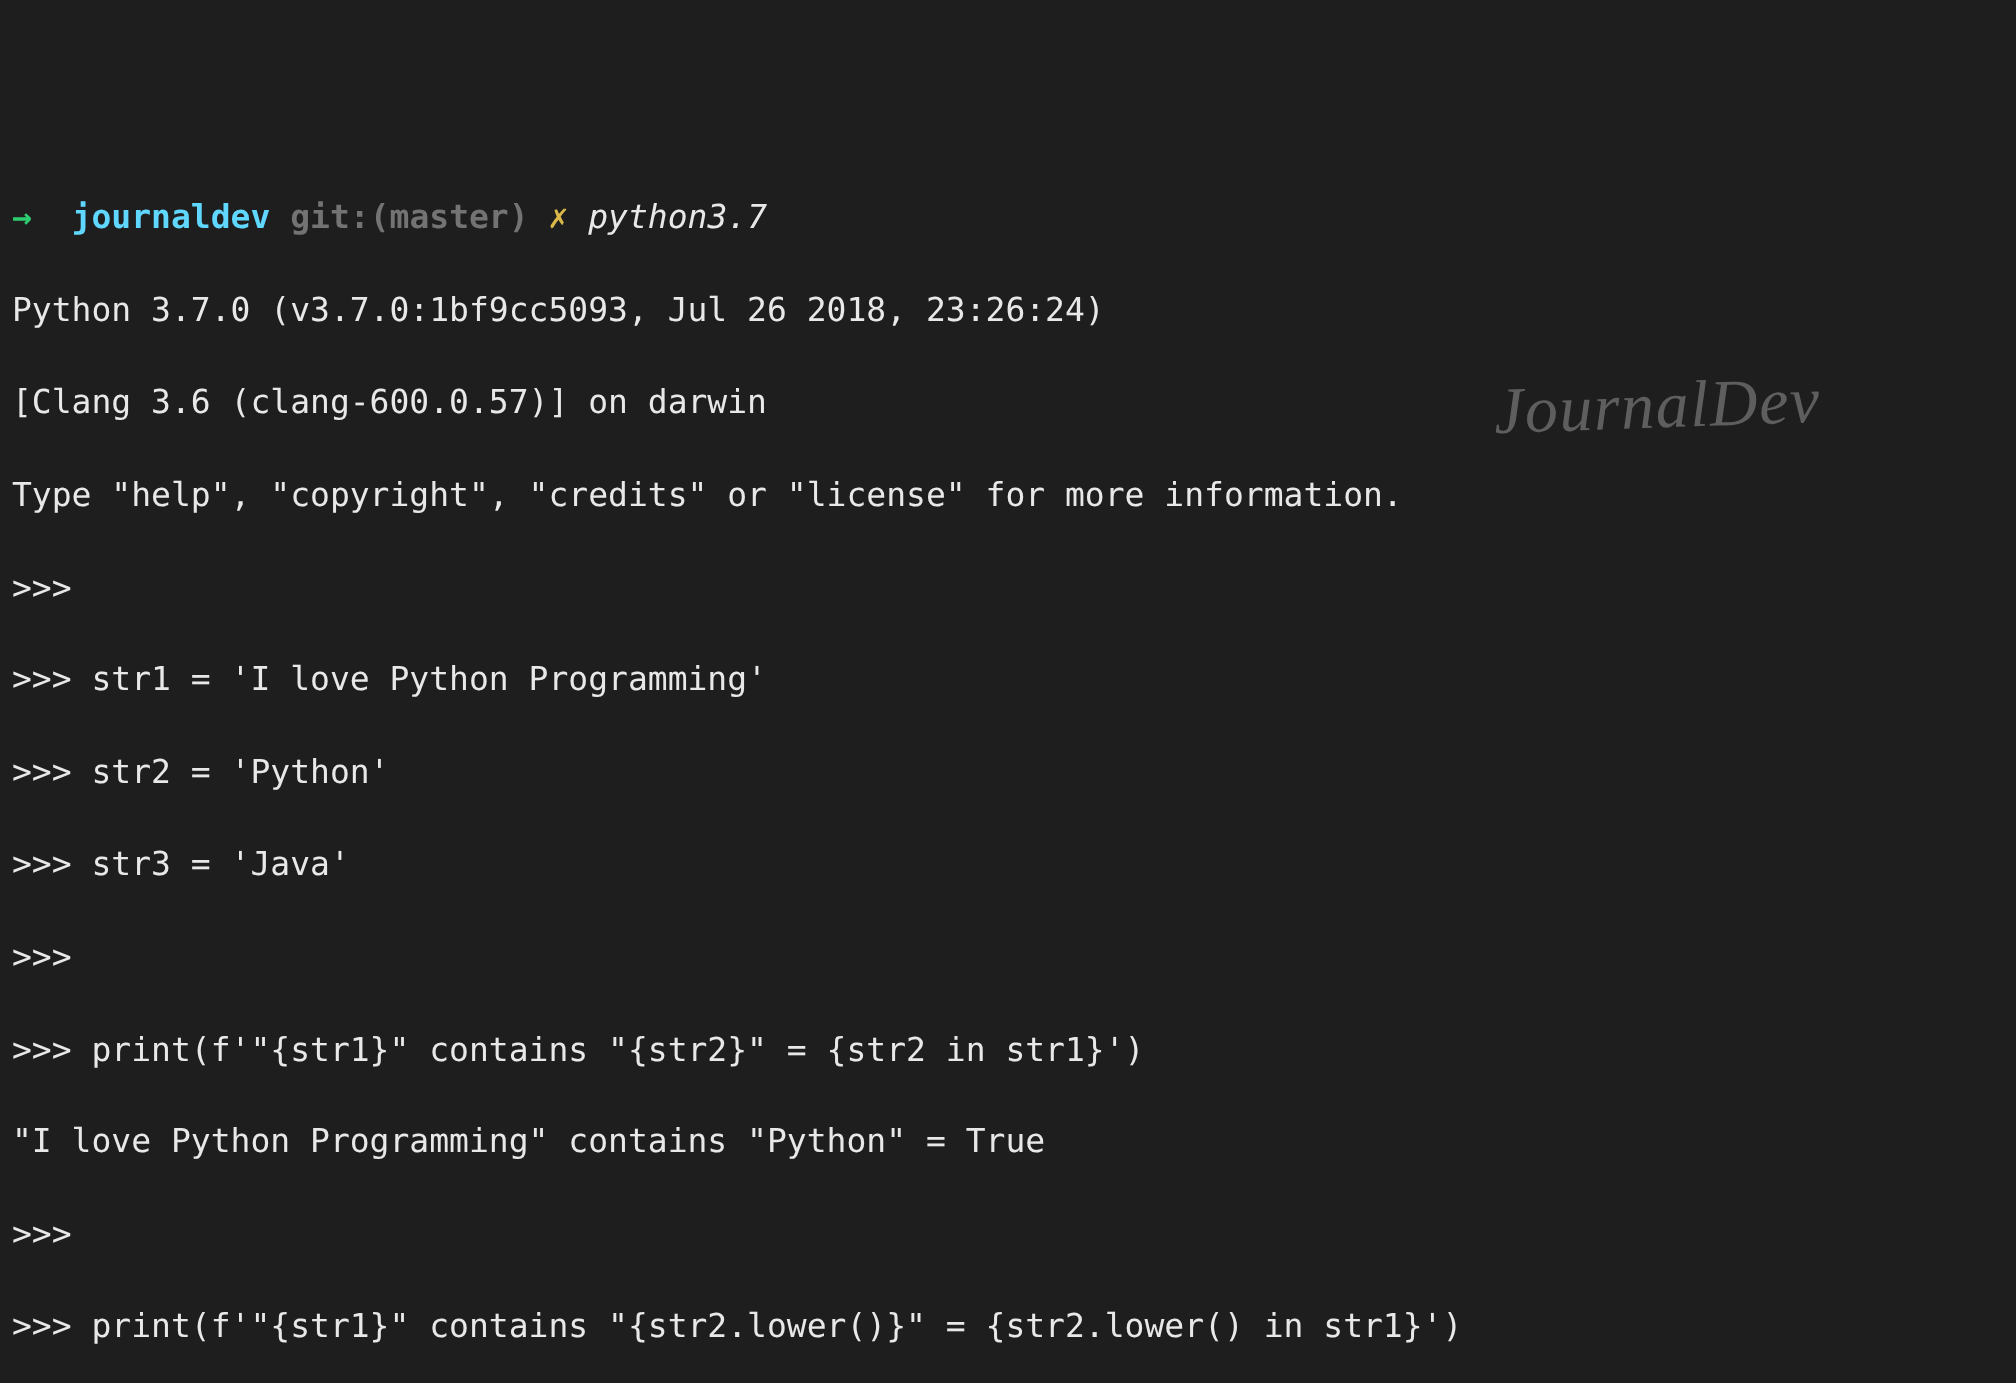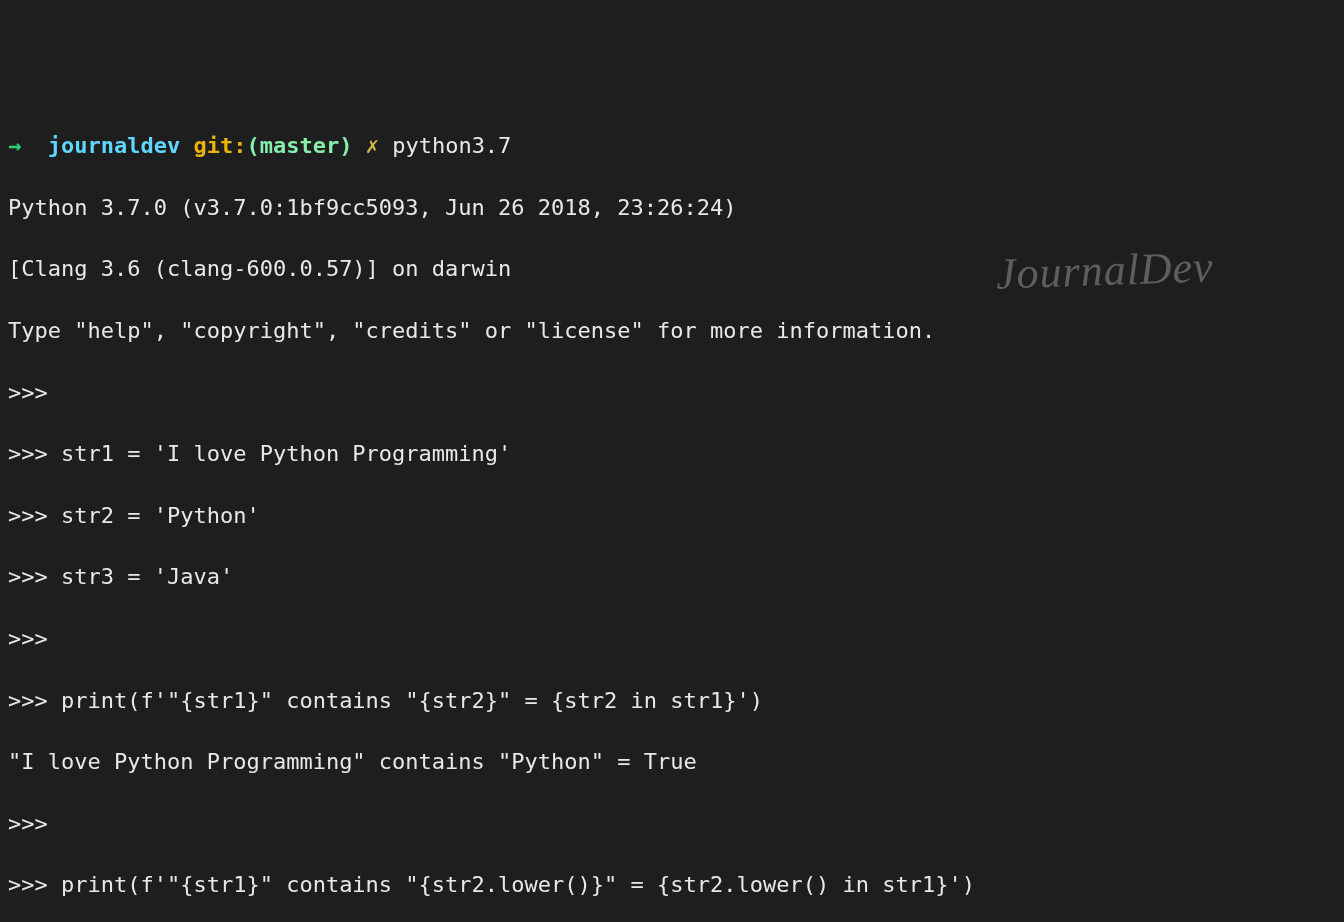--- a/index.html
+++ b/index.html
@@ -12,45 +12,45 @@
       padding: 8px 8px;
       white-space: pre;
       overflow: hidden;
       width: 1344px;
       height: 922px;
       position: relative;
     }
     .line { display: block; white-space: pre; }
     .arrow { color: #2ecc71; font-weight: bold; }
     .dir { color: #5fd7ff; font-weight: bold; }
-    .git { color: #eab308; font-weight: bold; }
-    .branch { color: #86efac; font-weight: bold; }
+    .git { color: #737373; font-weight: bold; }
+    .branch { color: #737373; font-weight: bold; }
     .x { color: #d9b84a; font-weight: bold; }
-    .cmd { color: #e8e8e8; }
+    .cmd { color: #e8e8e8; font-style: italic; }
     .watermark {
       position: absolute;
       right: 130px;
       top: 240px;
       font-family: cursive;
       font-size: 44px;
       color: #8a8a8a;
       opacity: 0.6;
       transform: rotate(-2deg);
       pointer-events: none;
       font-style: italic;
       letter-spacing: 1px;
     }
   </style>
 </head>
 <body>
 
 
 
 <span class="line"><span class="arrow">→</span>  <span class="dir">journaldev</span> <span class="git">git:</span><span class="branch">(master)</span> <span class="x">✗</span> <span class="cmd">python3.7</span></span>
-<span class="line">Python 3.7.0 (v3.7.0:1bf9cc5093, Jun 26 2018, 23:26:24)</span>
+<span class="line">Python 3.7.0 (v3.7.0:1bf9cc5093, Jul 26 2018, 23:26:24)</span>
 <span class="line">[Clang 3.6 (clang-600.0.57)] on darwin</span>
 <span class="line">Type "help", "copyright", "credits" or "license" for more information.</span>
 <span class="line">&gt;&gt;&gt;</span>
 <span class="line">&gt;&gt;&gt; str1 = 'I love Python Programming'</span>
 <span class="line">&gt;&gt;&gt; str2 = 'Python'</span>
 <span class="line">&gt;&gt;&gt; str3 = 'Java'</span>
 <span class="line">&gt;&gt;&gt;</span>
 <span class="line">&gt;&gt;&gt; print(f'"{str1}" contains "{str2}" = {str2 in str1}')</span>
 <span class="line">"I love Python Programming" contains "Python" = True</span>
 <span class="line">&gt;&gt;&gt;</span>

